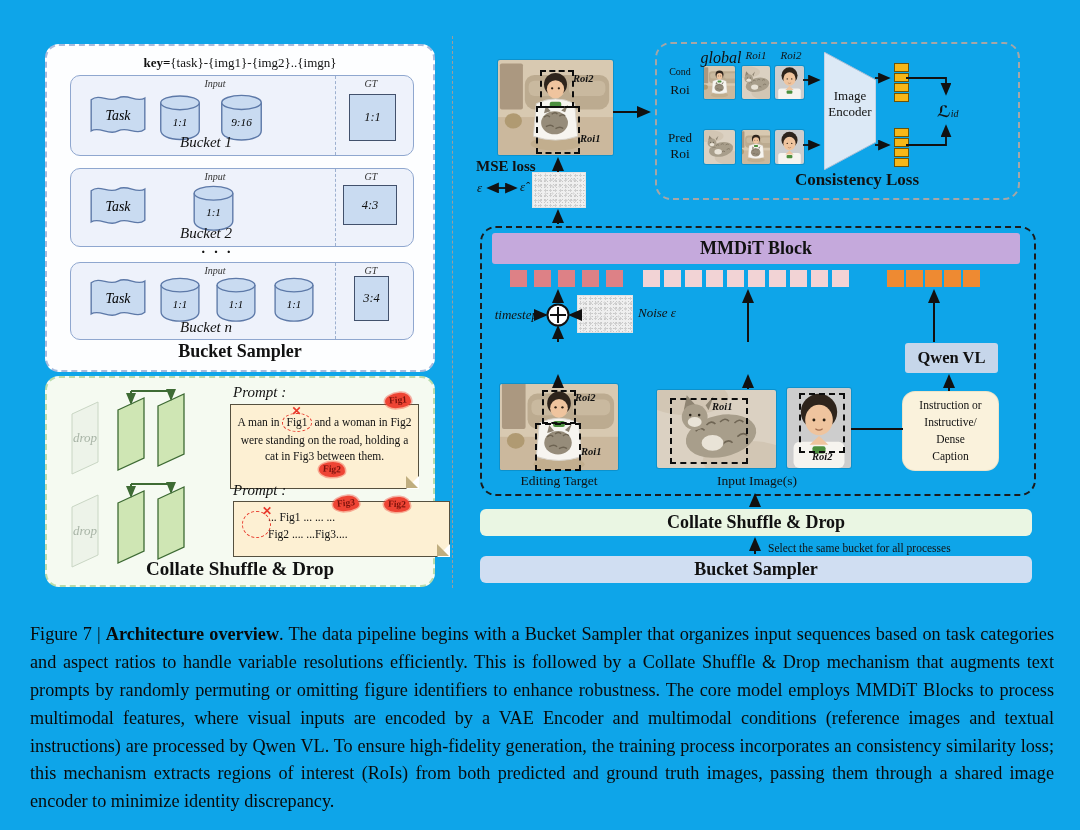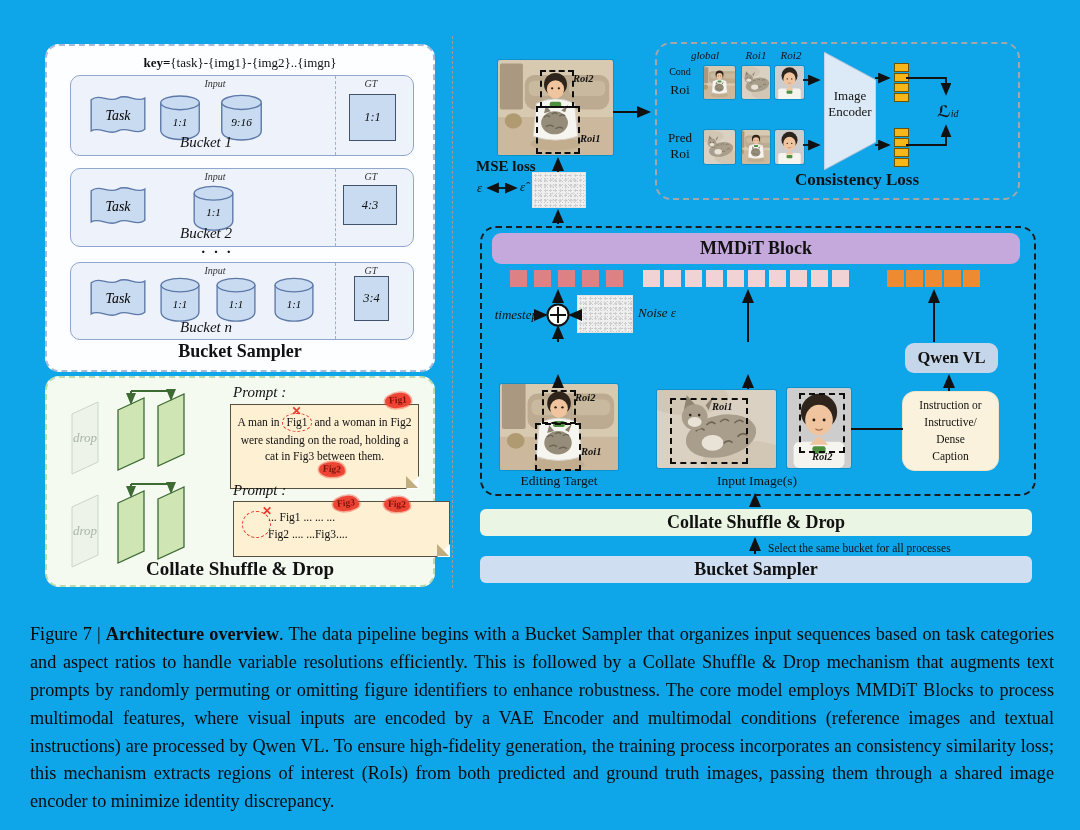--- a/index.html
+++ b/index.html
@@ -8,21 +8,21 @@
   .ctr{display:flex;align-items:center;justify-content:center;text-align:center}
   .it{font-style:italic}
   .b{font-weight:bold}
   #bucket-panel{border:2px dashed #a9bbdd;background:#fdfeff;border-radius:14px}
   #collate-panel{border:2px dashed #b9dcac;background:#f5faf1;border-radius:14px}
   .brow{position:absolute;background:var(--bucket_row_bg);border:1.3px solid #8fa7cf;border-radius:10px}
   .bdiv{position:absolute;border-left:1.4px dashed #9db0cf;top:0;bottom:0}
   .slabel{font-style:italic;font-size:10px;color:#333}
   .bname{font-style:italic;font-size:15px}
   .gtbox{position:absolute;background:var(--bucket_shape);border:1.4px solid #42516c;display:flex;align-items:center;justify-content:center;font-style:italic;font-size:12.5px}
-  .bar{position:absolute;display:flex;align-items:center;justify-content:center;font-weight:bold;border-radius:9px;font-size:18px}
+  .bar{position:absolute;display:flex;align-items:center;justify-content:center;font-weight:bold;border-radius:3px;font-size:18px}
   .token{position:absolute;width:17px;height:17px}
   .t-red{background:var(--token_red)} .t-pink{background:var(--token_pink)} .t-orange{background:var(--token_orange)}
   .noise{position:absolute;background-color:#efefef;background-image:radial-gradient(#cfcfcf 1px,transparent 1.4px),radial-gradient(#dddddd 1px,transparent 1.2px),radial-gradient(#c6c6c6 .8px,transparent 1px);background-size:5px 5px,7px 7px,3px 3px;background-position:0 0,2px 3px,1px 1px;box-shadow:0 0 0 1px #e3e3e3}
   .photo{position:absolute;overflow:hidden;border-radius:2px;box-shadow:0 0 0 1px rgba(0,0,0,.12)}
   .photo svg,.thumb svg{display:block;width:100%;height:100%}
   .roibox{position:absolute;border:2px dashed #0d0d0d}
   .roilbl{position:absolute;font-weight:bold;font-style:italic;font-size:10.5px;color:#111;line-height:1}
   .note{position:absolute;background:var(--note_bg);border:1.4px solid #55503f;font-size:11.5px;line-height:1.45;text-align:center}
   .note::before{content:"";position:absolute;right:-1.4px;bottom:-1.4px;width:0;height:0;border-right:13px solid #fff;border-top:13px solid transparent}
   .note::after{content:"";position:absolute;right:0;bottom:0;width:0;height:0;border-bottom:12px solid #c0ae80;border-right:12px solid transparent}
@@ -246,21 +246,21 @@
   <div class="roilbl" style="left:573px;top:74px">Roi2</div>
   <div class="roibox" style="left:536px;top:106px;width:40px;height:44px"></div>
   <div class="roilbl" style="left:580px;top:134px">Roi1</div>
 
   <div class="abs b" style="left:476px;top:158px;font-size:15px">MSE loss</div>
   <div class="abs it" style="left:477px;top:180px;font-size:13px">ε</div>
   <div class="abs it" style="left:520px;top:179px;font-size:13px">ε̂</div>
   <div class="noise" style="left:533px;top:173px;width:52px;height:34px"></div>
 
   <div class="abs" style="left:655px;top:42px;width:361px;height:154px;border:2px dashed #a6a6a6;border-radius:16px">
-    <div class="abs ctr it" style="left:28px;top:5px;width:40px;font-size:11px">global</div>
+    <div class="abs ctr it" style="left:44px;top:5px;width:40px;font-size:16px">global</div>
     <div class="abs ctr it" style="left:81px;top:5px;width:36px;font-size:11px">Roi1</div>
     <div class="abs ctr it" style="left:116px;top:5px;width:36px;font-size:11px">Roi2</div>
 
     <div class="abs ctr" style="left:3px;top:22px;width:40px;font-size:10px">Cond</div>
     <div class="abs ctr" style="left:3px;top:38px;width:40px;font-size:13.5px">Roi</div>
     <div class="thumb" style="left:47px;top:22px;width:31px;height:33px">
         <svg viewBox="0 0 120 100" preserveAspectRatio="xMidYMid slice">
           <use href="#art-boycat"></use>
         </svg>
       </div>

